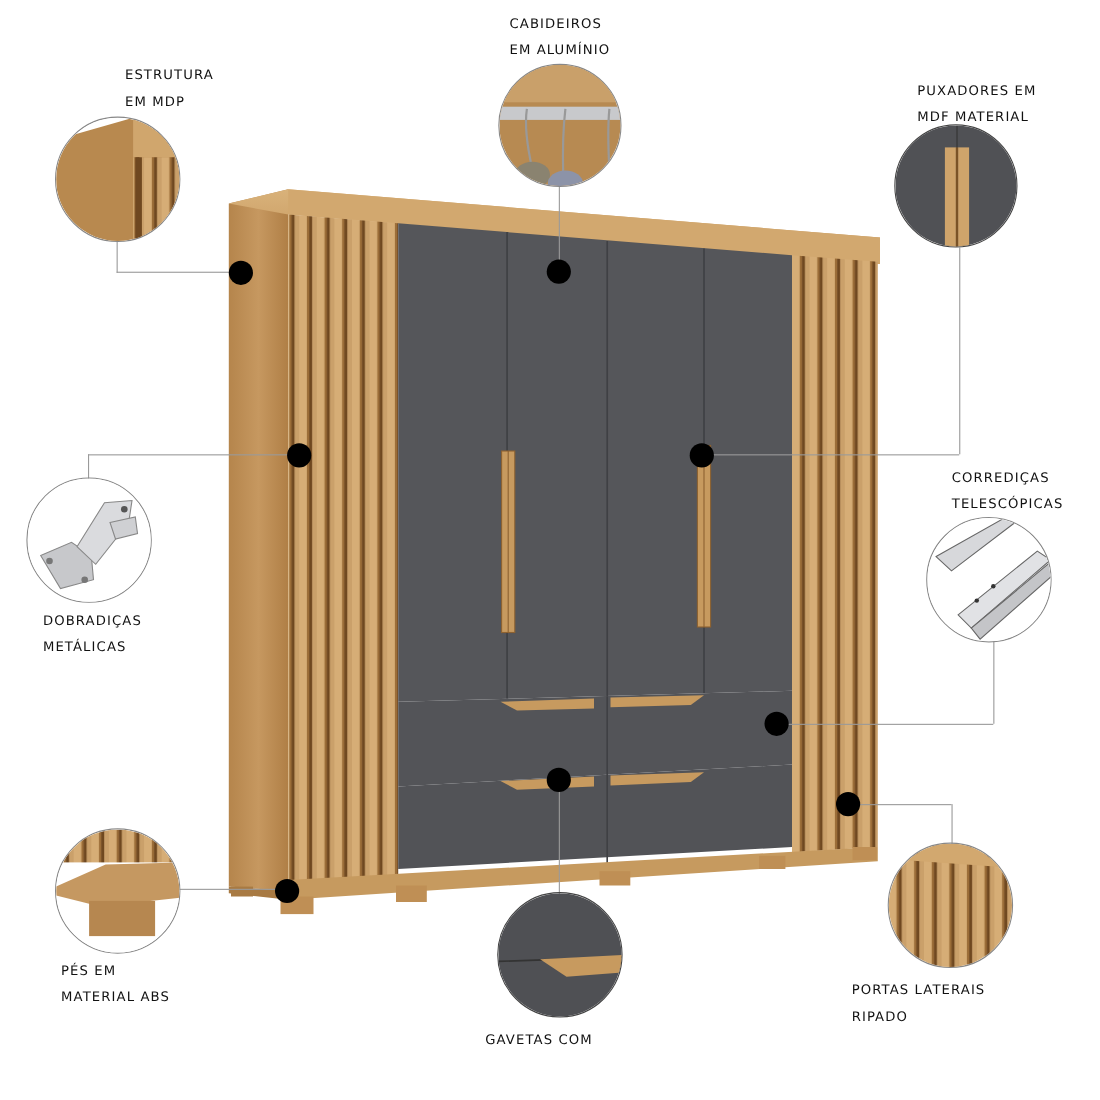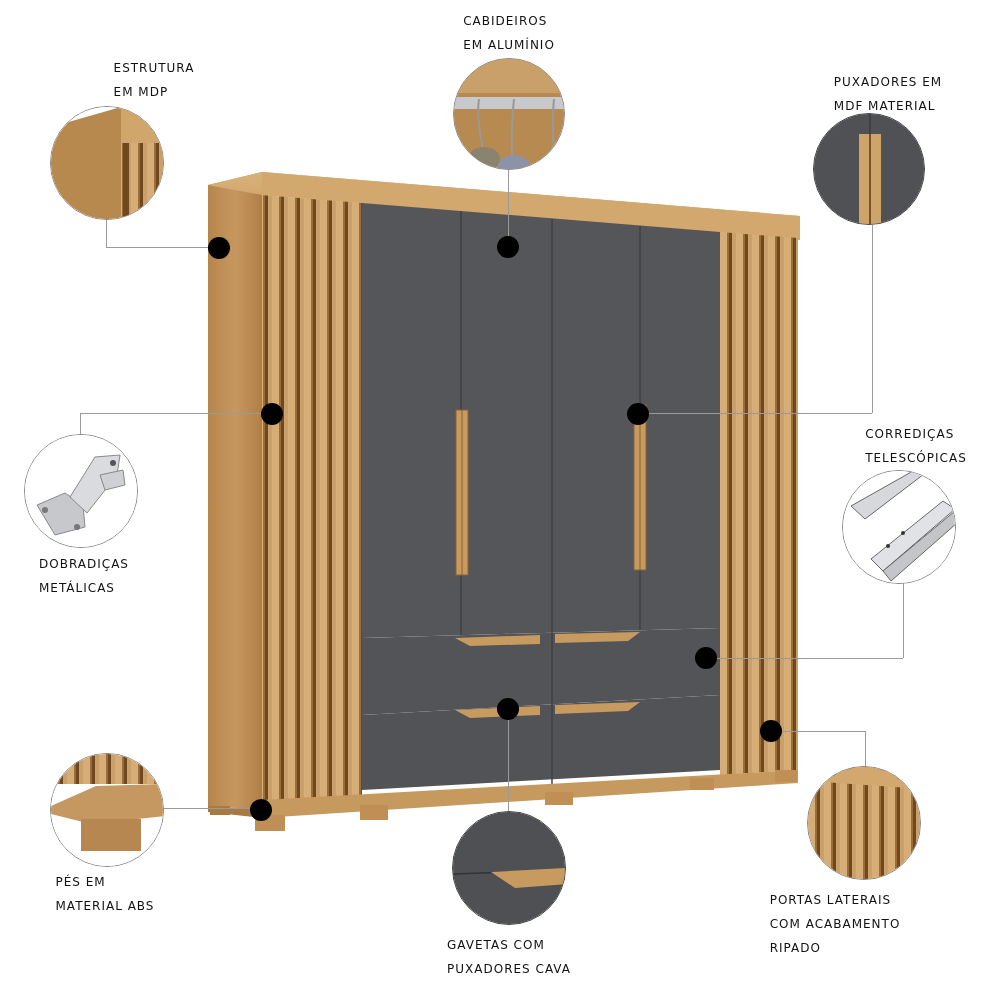--- a/index.html
+++ b/index.html
@@ -200,21 +200,19 @@
   <div>METÁLICAS</div>
 </div>
 <div class="label" style="left:904px;top:422px;margin-left:12px;">
   <div>CORREDIÇAS</div>
   <div>TELESCÓPICAS</div>
 </div>
 <div class="label" style="left:105px;top:870px;">
   <div>PÉS EM</div>
   <div>MATERIAL ABS</div>
 </div>
-<div class="label" style="left:509px;top:933px;">
+<div class="label" style="left:490px;top:933px;">
   <div>GAVETAS COM</div>
-  <div>PUXADORES CAVA</div>
 </div>
 <div class="label" style="left:835px;top:888px;">
   <div>PORTAS LATERAIS</div>
-  <div>COM ACABAMENTO</div>
   <div>RIPADO</div>
 </div>
 
 </body></html>

